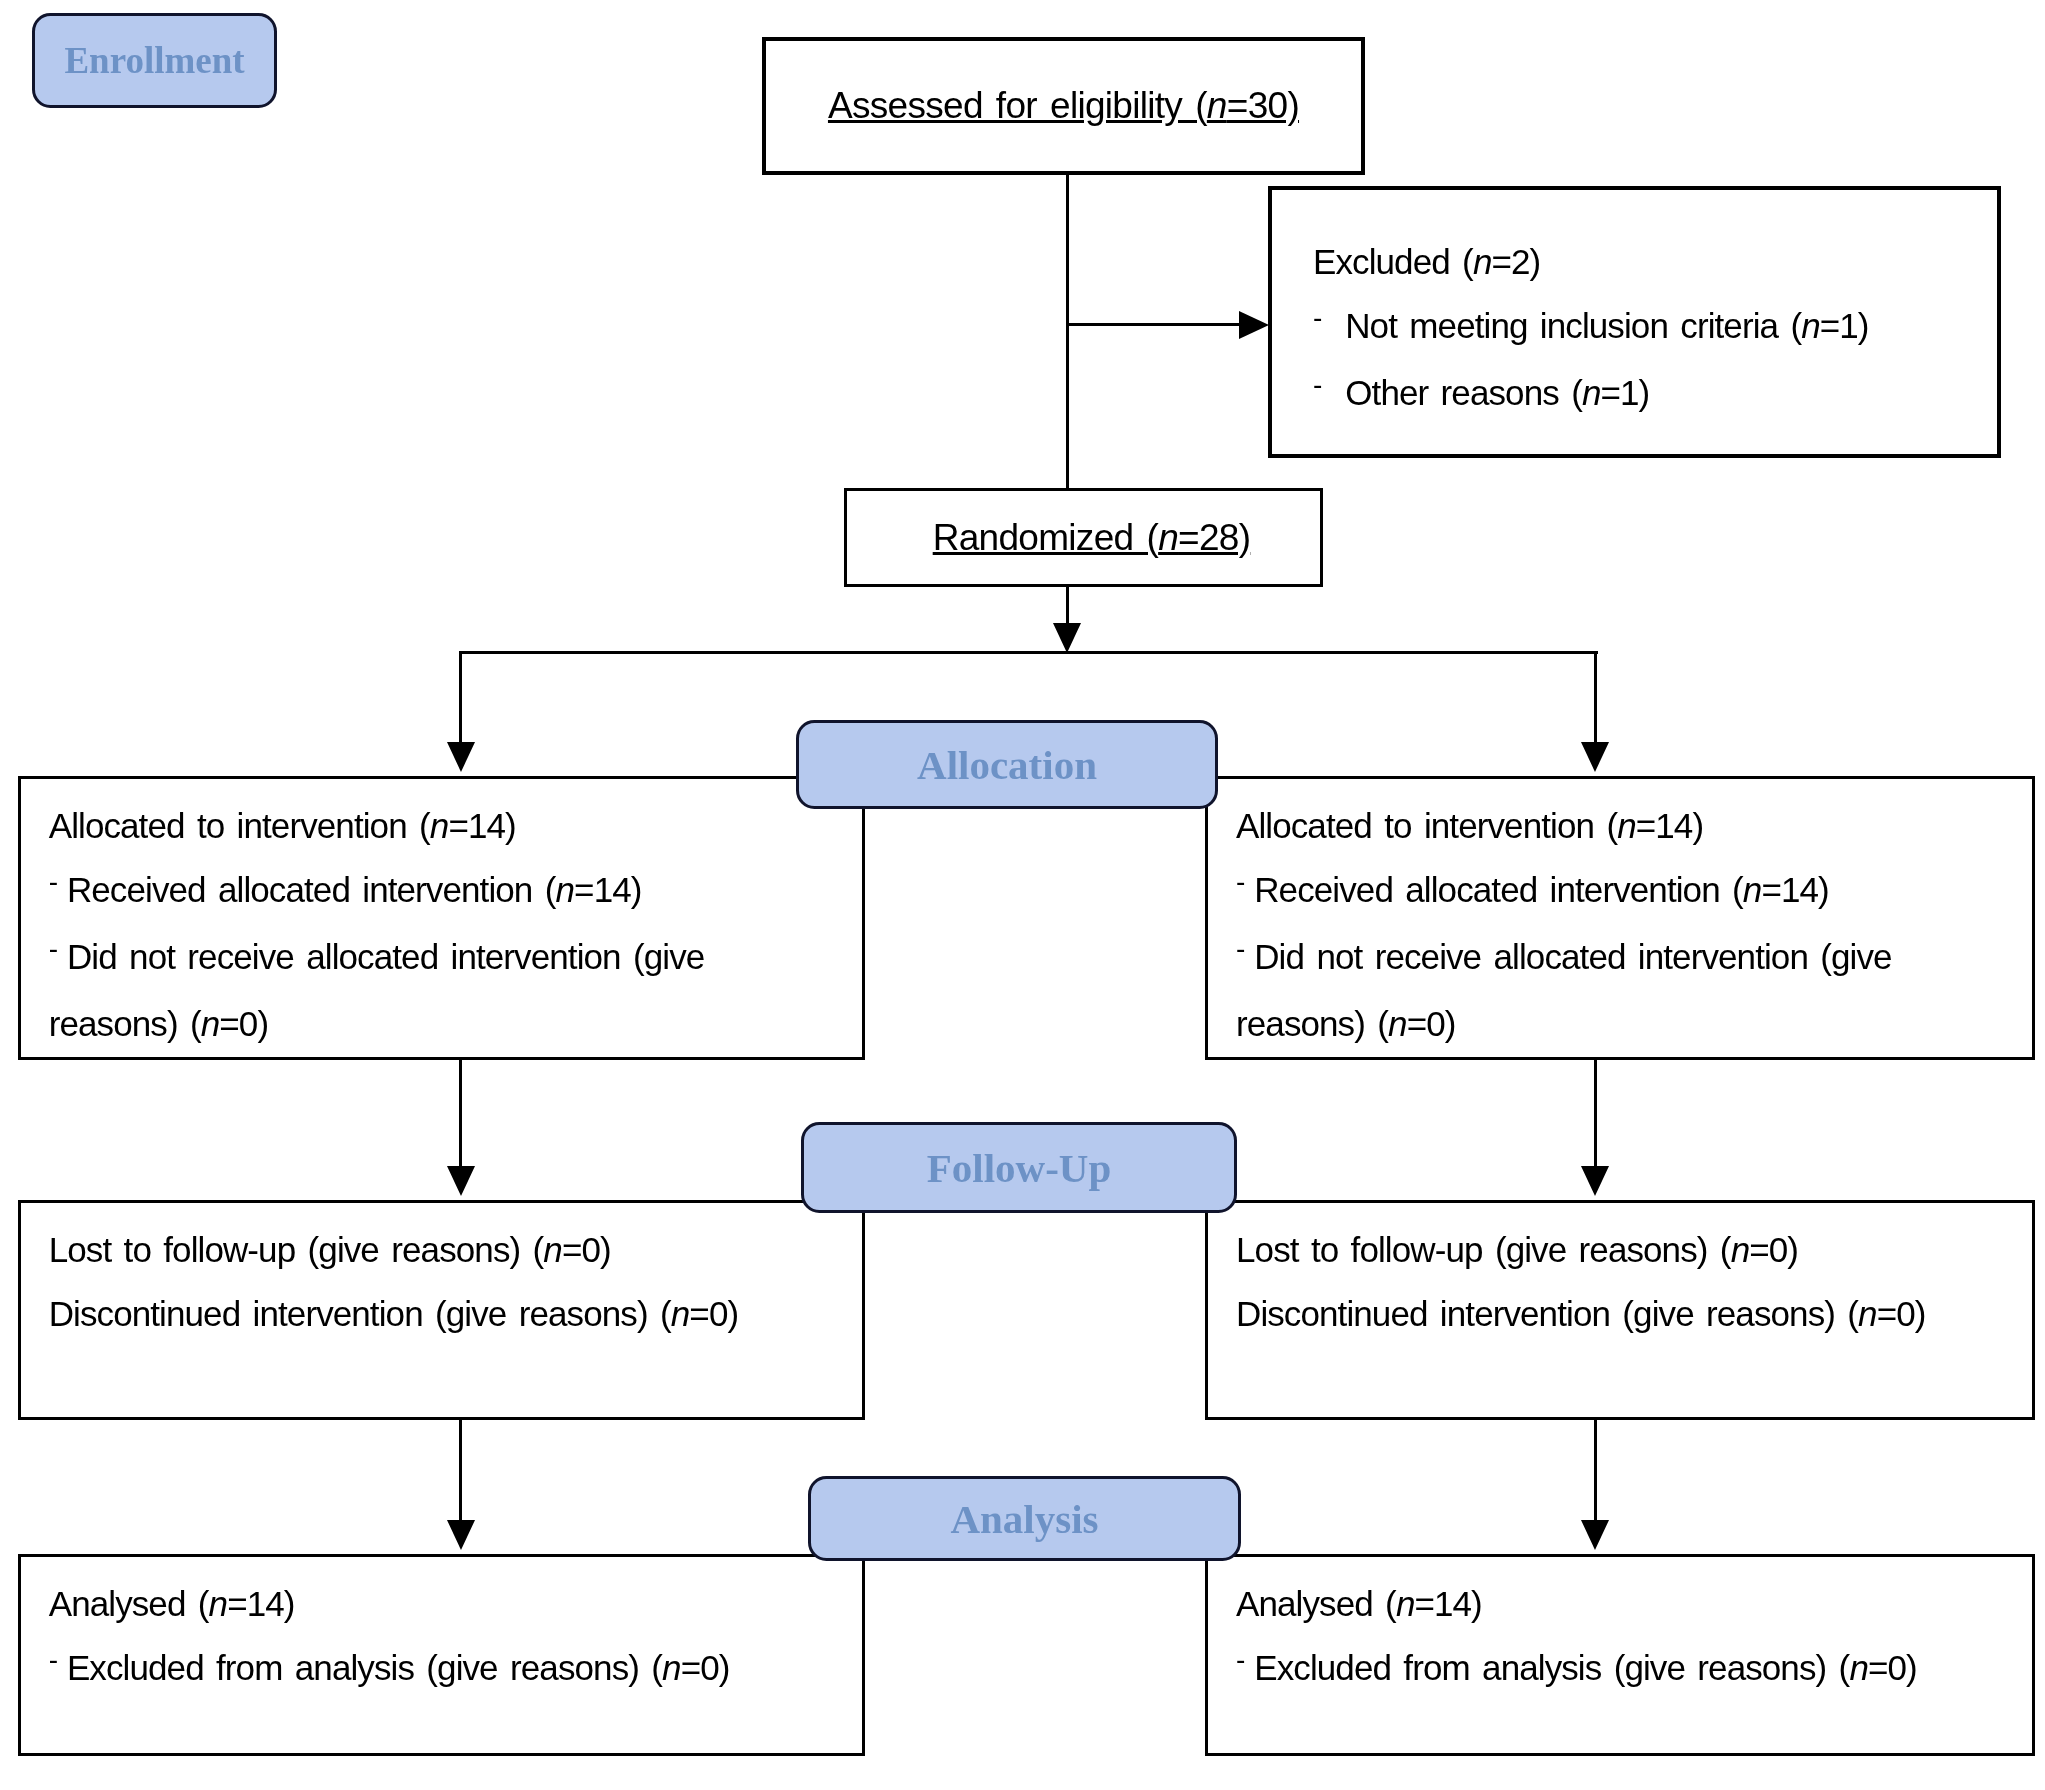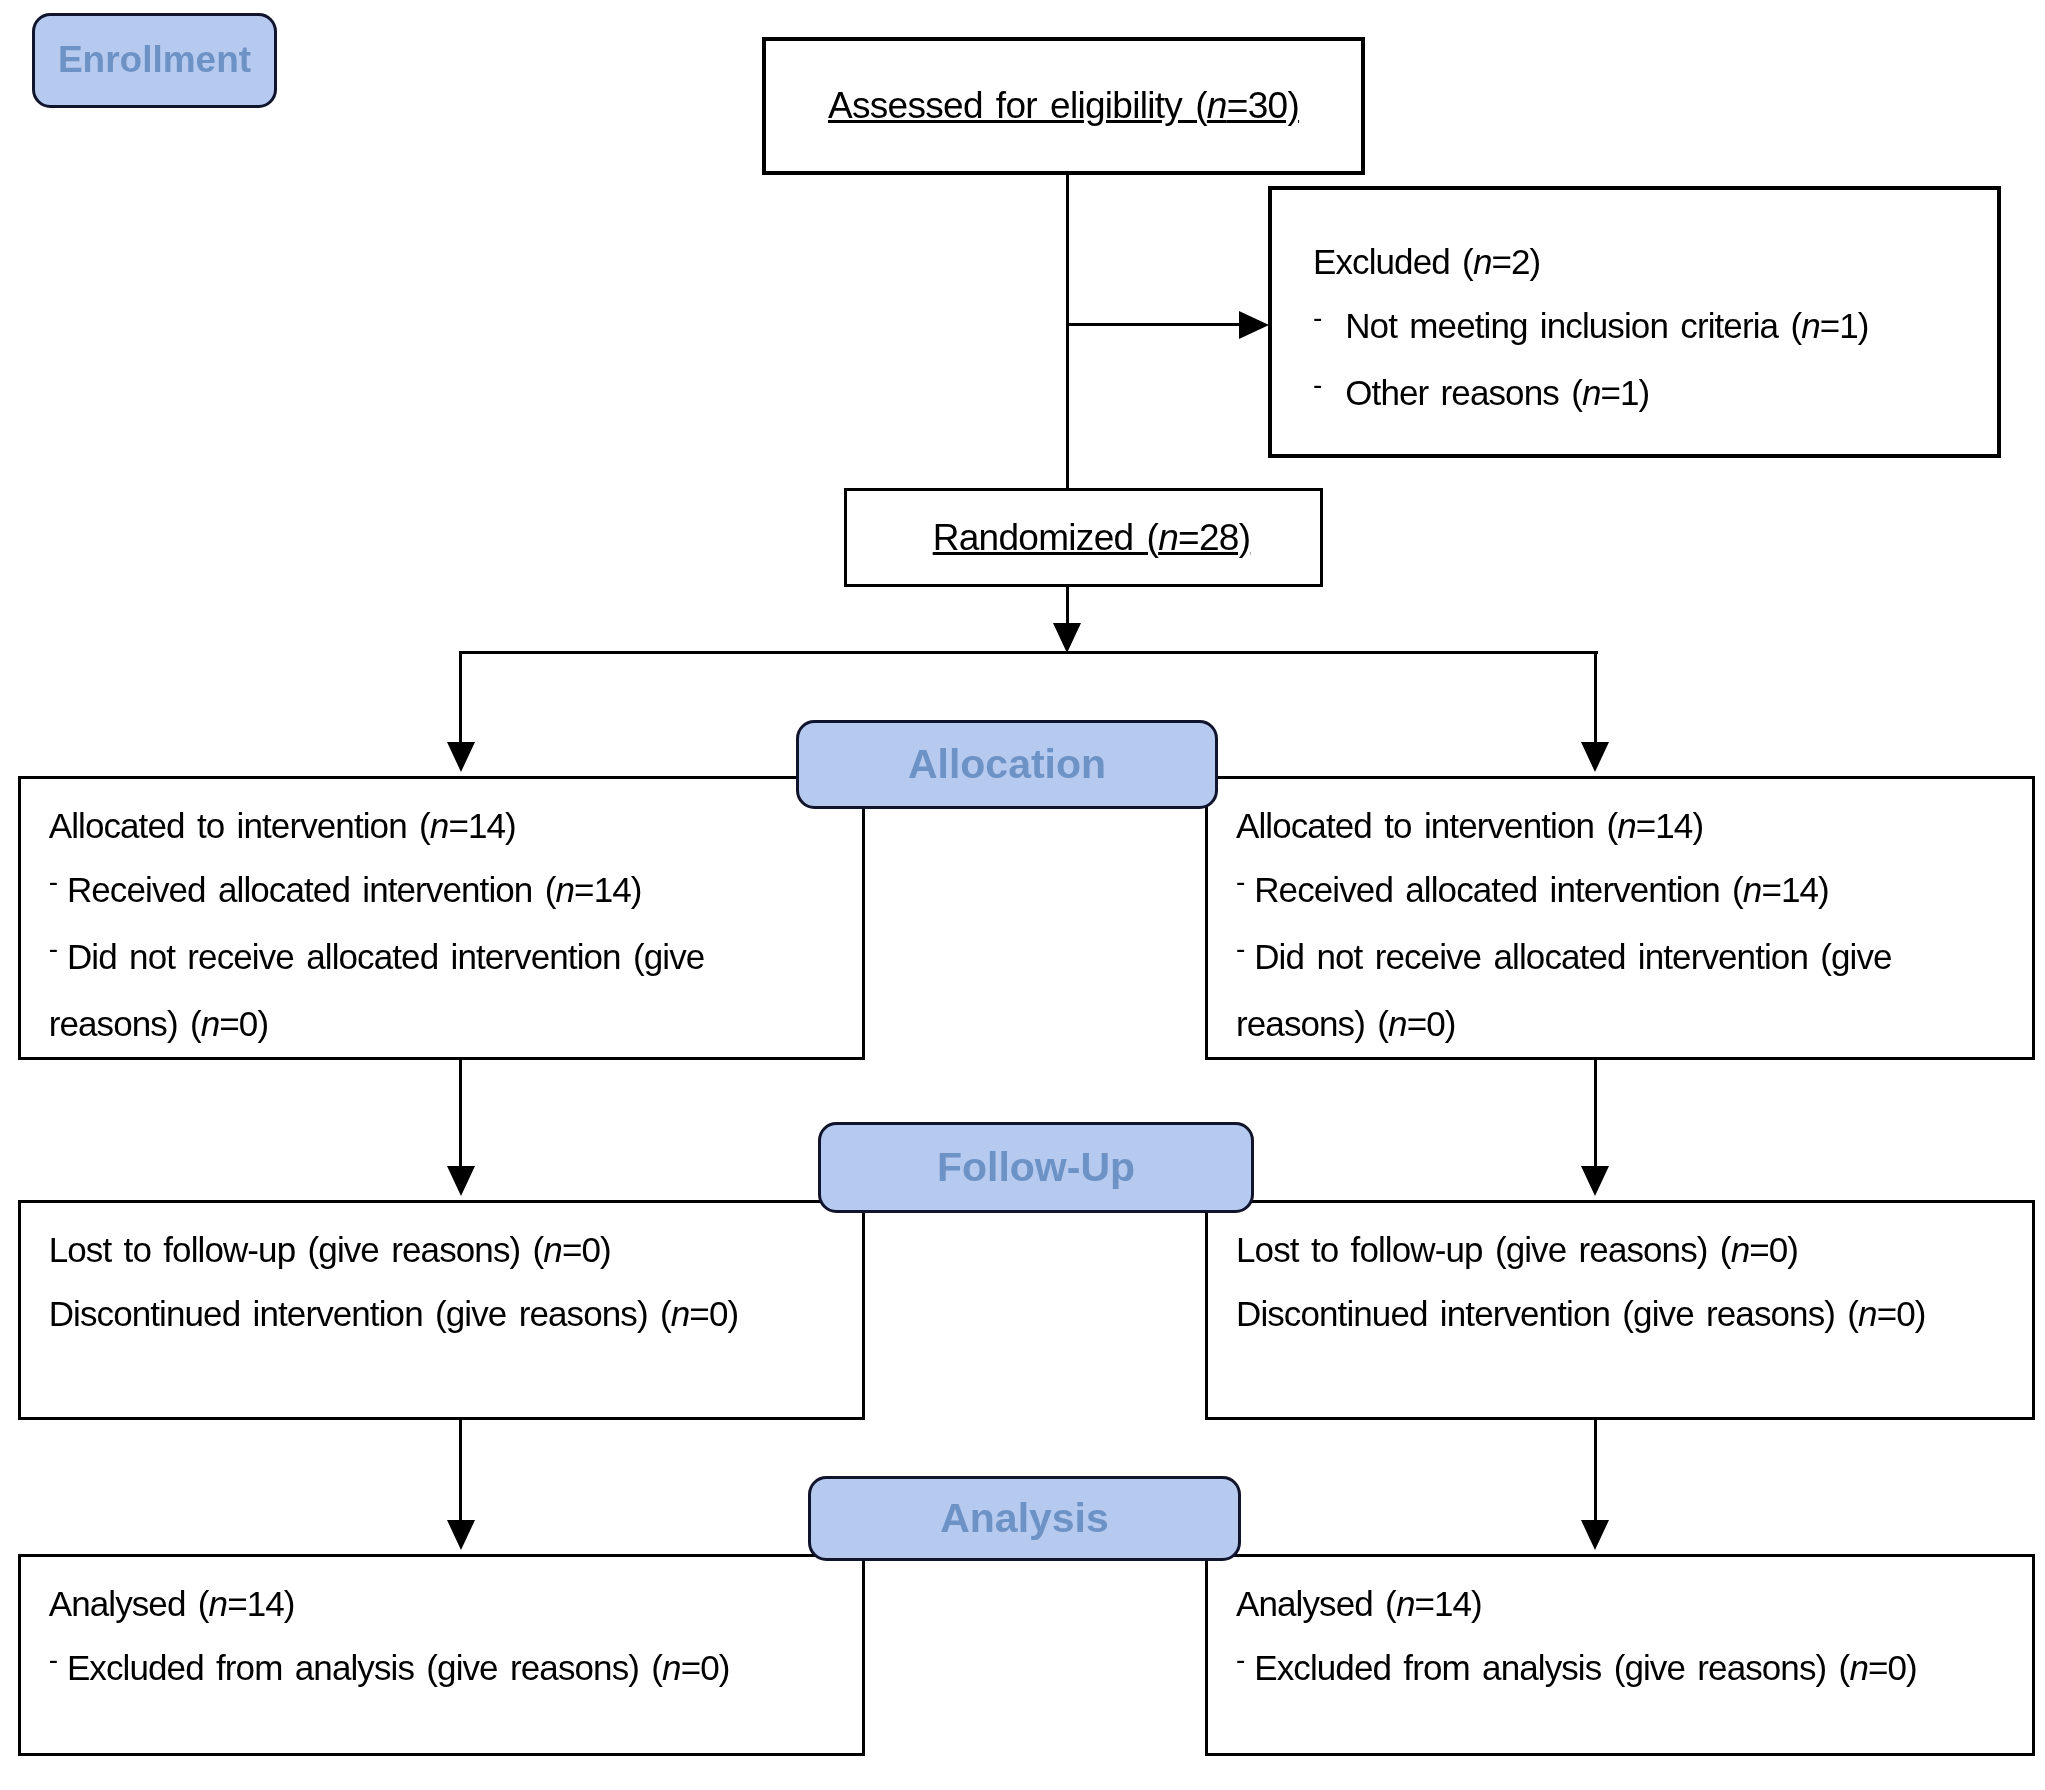--- a/index.html
+++ b/index.html
@@ -31,21 +31,21 @@
   .excl .dash { margin-right:0.85em; }
   i.n { font-style:italic; }
   
   .banner {
     position:absolute; background:var(--banner-fill,#b6c9ee);
     border:3.5px solid var(--banner-border,#10142c); border-radius:18.4px;
     box-sizing:border-box; z-index:5;
     display:flex; align-items:center; justify-content:center;
     color:var(--banner-text,#6d92c6); font-weight:bold; white-space:nowrap;
   }
-  .banner .blabel { font-size:41px; letter-spacing:0px; }
+  .banner .blabel { font-size:41px; letter-spacing:0px;font-family:Liberation Serif, serif; }
   .banner.small .blabel { font-size:37px; }
   
   .vline, .hline { position:absolute; background:#000000; z-index:1; }
   .vline { width:2.8px; }
   .hline { height:2.8px; }
   .arr-down {
     position:absolute; width:0; height:0; z-index:1;
     border-left:14px solid transparent; border-right:14px solid transparent;
     border-top:30px solid #000000;
   }
@@ -148,21 +148,21 @@
   </div>
 
   <div class="banner small" style="left:32px; top:12.8px; width:245px; height:95px;">
     <span class="blabel">Enrollment</span>
   </div>
 
   <div class="banner" style="left:796px; top:720px; width:422px; height:89px;justify-content:center;">
     <span class="blabel">Allocation</span>
   </div>
 
-  <div class="banner" style="left:801px; top:1122px; width:436px; height:91px;margin-left:17px;">
+  <div class="banner" style="left:801px; top:1122px; width:436px; height:91px;">
     <span class="blabel">Follow-Up</span>
   </div>
 
   <div class="banner" style="left:808px; top:1476px; width:433px; height:85px;align-items:center;">
     <span class="blabel">Analysis</span>
   </div>
 
 </div>
 
 

